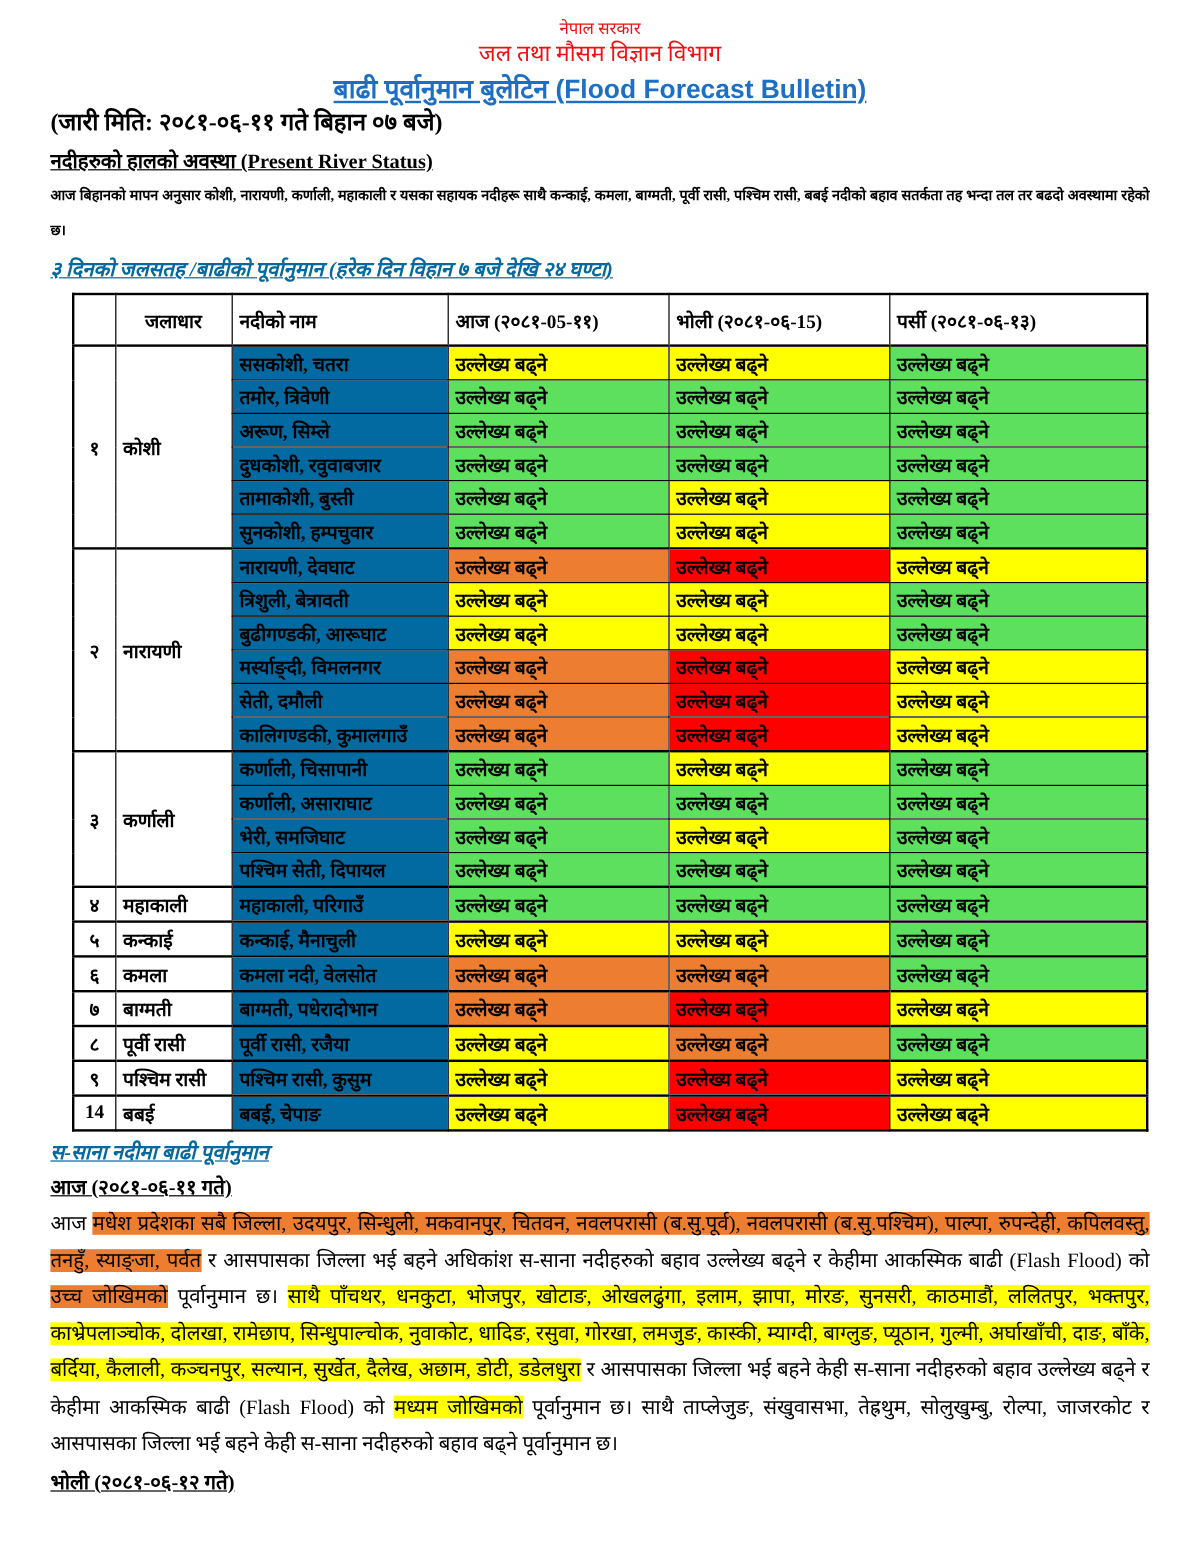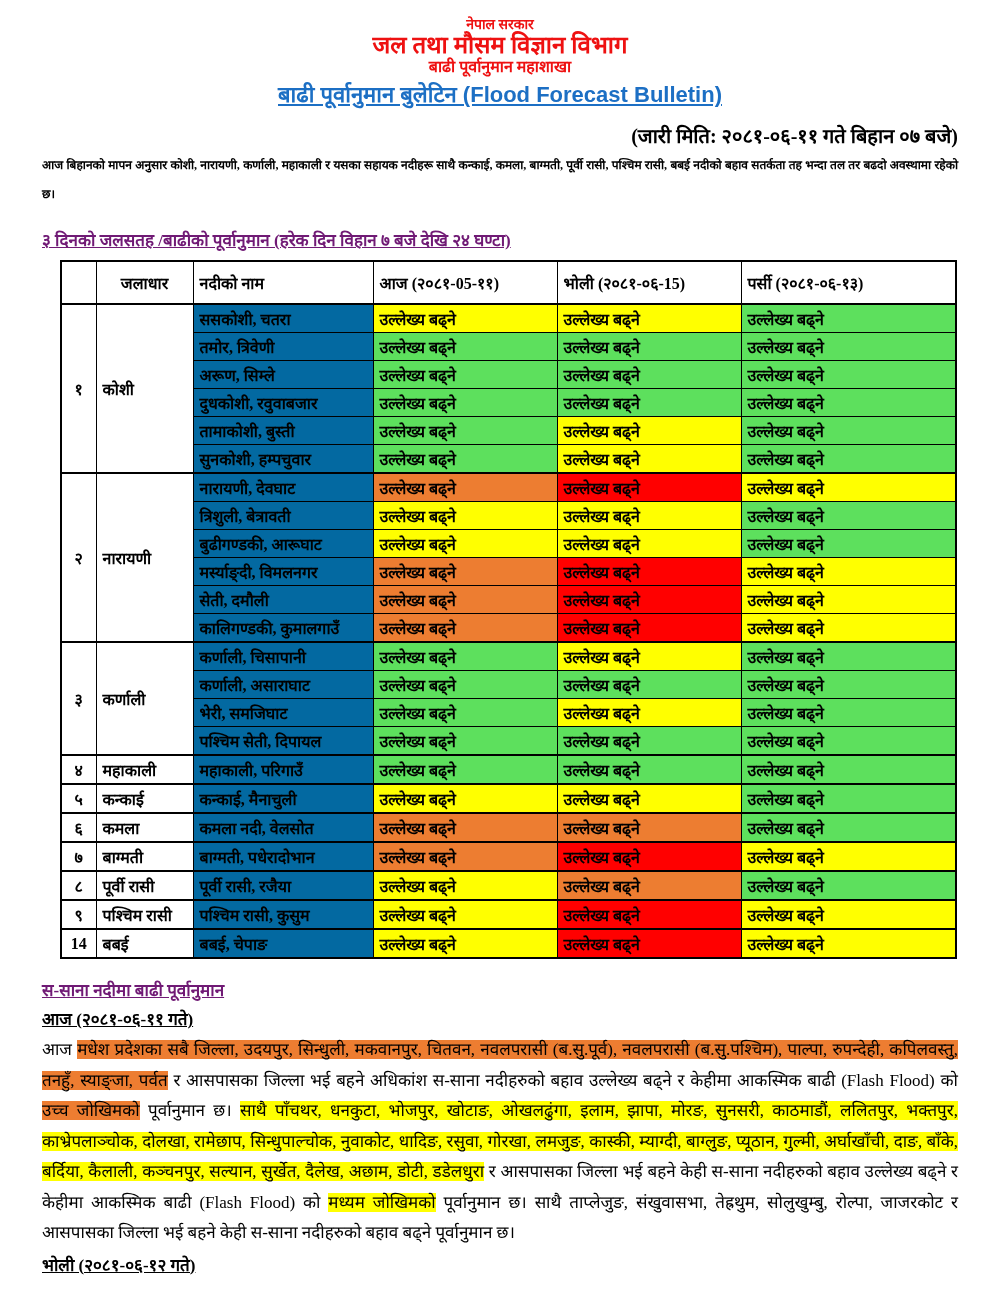--- a/index.html
+++ b/index.html
@@ -1,34 +1,34 @@
 <!DOCTYPE html>
 <html><head>
 <meta charset="utf-8">
 <style>
   html,body{margin:0;padding:0;background:#ffffff;}
   body{width:1000px;height:1294px;font-family:"Liberation Serif","DejaVu Serif",serif;color:#000;}
   .page{padding:16px 42px 0 42px;box-sizing:border-box;}
 
   
-  .gov-header{text-align:center;color:#ee1111;font-weight:bold;}
+  .gov-header{text-align:center;color:#ee1111;font-weight:normal;}
   .gov-line1{font-size:14px;line-height:18px;}
   .gov-line2{font-size:16px;line-height:20px;}
-  .gov-line3{font-size:24px;line-height:23px;}
+  .gov-line3{font-size:19px;line-height:23px;}
   .gov-line4{font-size:16px;line-height:20px;}
 
   .title{ text-align:center;color:#1c6fc4;font-weight:bold;font-size:22px;line-height:28px;
           text-decoration:underline;margin-top:4px;
           font-family:"Liberation Sans","DejaVu Sans",sans-serif;}
-  .issue-date{text-align:right;font-weight:bold;font-size:20px;line-height:26px;margin-top:14px;}
+  .issue-date{text-align:left;font-weight:bold;font-size:20px;line-height:26px;margin-top:0;}
 
   .section-heading{font-weight:bold;font-size:17px;line-height:24px;text-decoration:underline;margin-top:8px;}
   .body-text{font-weight:bold;font-size:12px;line-height:29px;text-align:justify;margin:2px 0 0 0;}
 
-  .blue-heading{color:#701a75;font-weight:bold;font-size:17px;line-height:24px;text-decoration:underline;margin-top:20px;}
+  .blue-heading{color:#0369a1;font-weight:bold;font-size:17px;line-height:24px;text-decoration:underline;margin-top:6px;font-style:italic;}
 
   
   table.forecast{border-collapse:collapse;margin:7px 0 0 18px;table-layout:fixed;width:895px;}
   table.forecast,table.forecast th,table.forecast td{border:1px solid #000;}
   table.forecast{border-width:2px;}
   table.forecast th{border-bottom-width:2px;height:41px;font-size:16px;font-weight:bold;
       text-align:left;padding:0 6px;vertical-align:middle;background:#fff;}
   table.forecast th.center{text-align:center;}
   table.forecast td{height:27px;font-size:16px;font-weight:bold;padding:0 6px;vertical-align:middle;
       overflow:hidden;white-space:nowrap;}
@@ -44,26 +44,26 @@
   .hl-yellow{background:#ffff00;}
 </style>
 </head>
 <body>
 
 <div class="page">
 
   <div class="gov-header">
     <div class="gov-line1">नेपाल सरकार</div>
     <div class="gov-line3">जल तथा मौसम विज्ञान विभाग</div>
-    <div class="gov-line4">बाढी पूर्वानुमान महाशाखा</div>
   </div>
 
   <div class="title">बाढी पूर्वानुमान बुलेटिन (Flood Forecast Bulletin)</div>
   <div class="issue-date">(जारी मिति: २०८१-०६-११ गते बिहान ०७ बजे)</div>
 
+  <div class="section-heading">नदीहरुको हालको अवस्था (Present River Status)</div>
   <p class="body-text">आज बिहानको मापन अनुसार कोशी, नारायणी, कर्णाली, महाकाली र यसका सहायक नदीहरू साथै कन्काई, कमला, बाग्मती, पूर्वी रासी, पश्चिम रासी, बबई नदीको बहाव सतर्कता तह भन्दा तल तर बढदो अवस्थामा रहेको छ।</p>
 
   <div class="blue-heading">३ दिनको जलसतह /बाढीको पूर्वानुमान  (हरेक दिन विहान ७ बजे देखि २४ घण्टा)</div>
 
   <table class="forecast">
     <colgroup>
       <col style="width:35px">
         <col style="width:97px">
         <col style="width:180px">
       <col style="width:184px">

